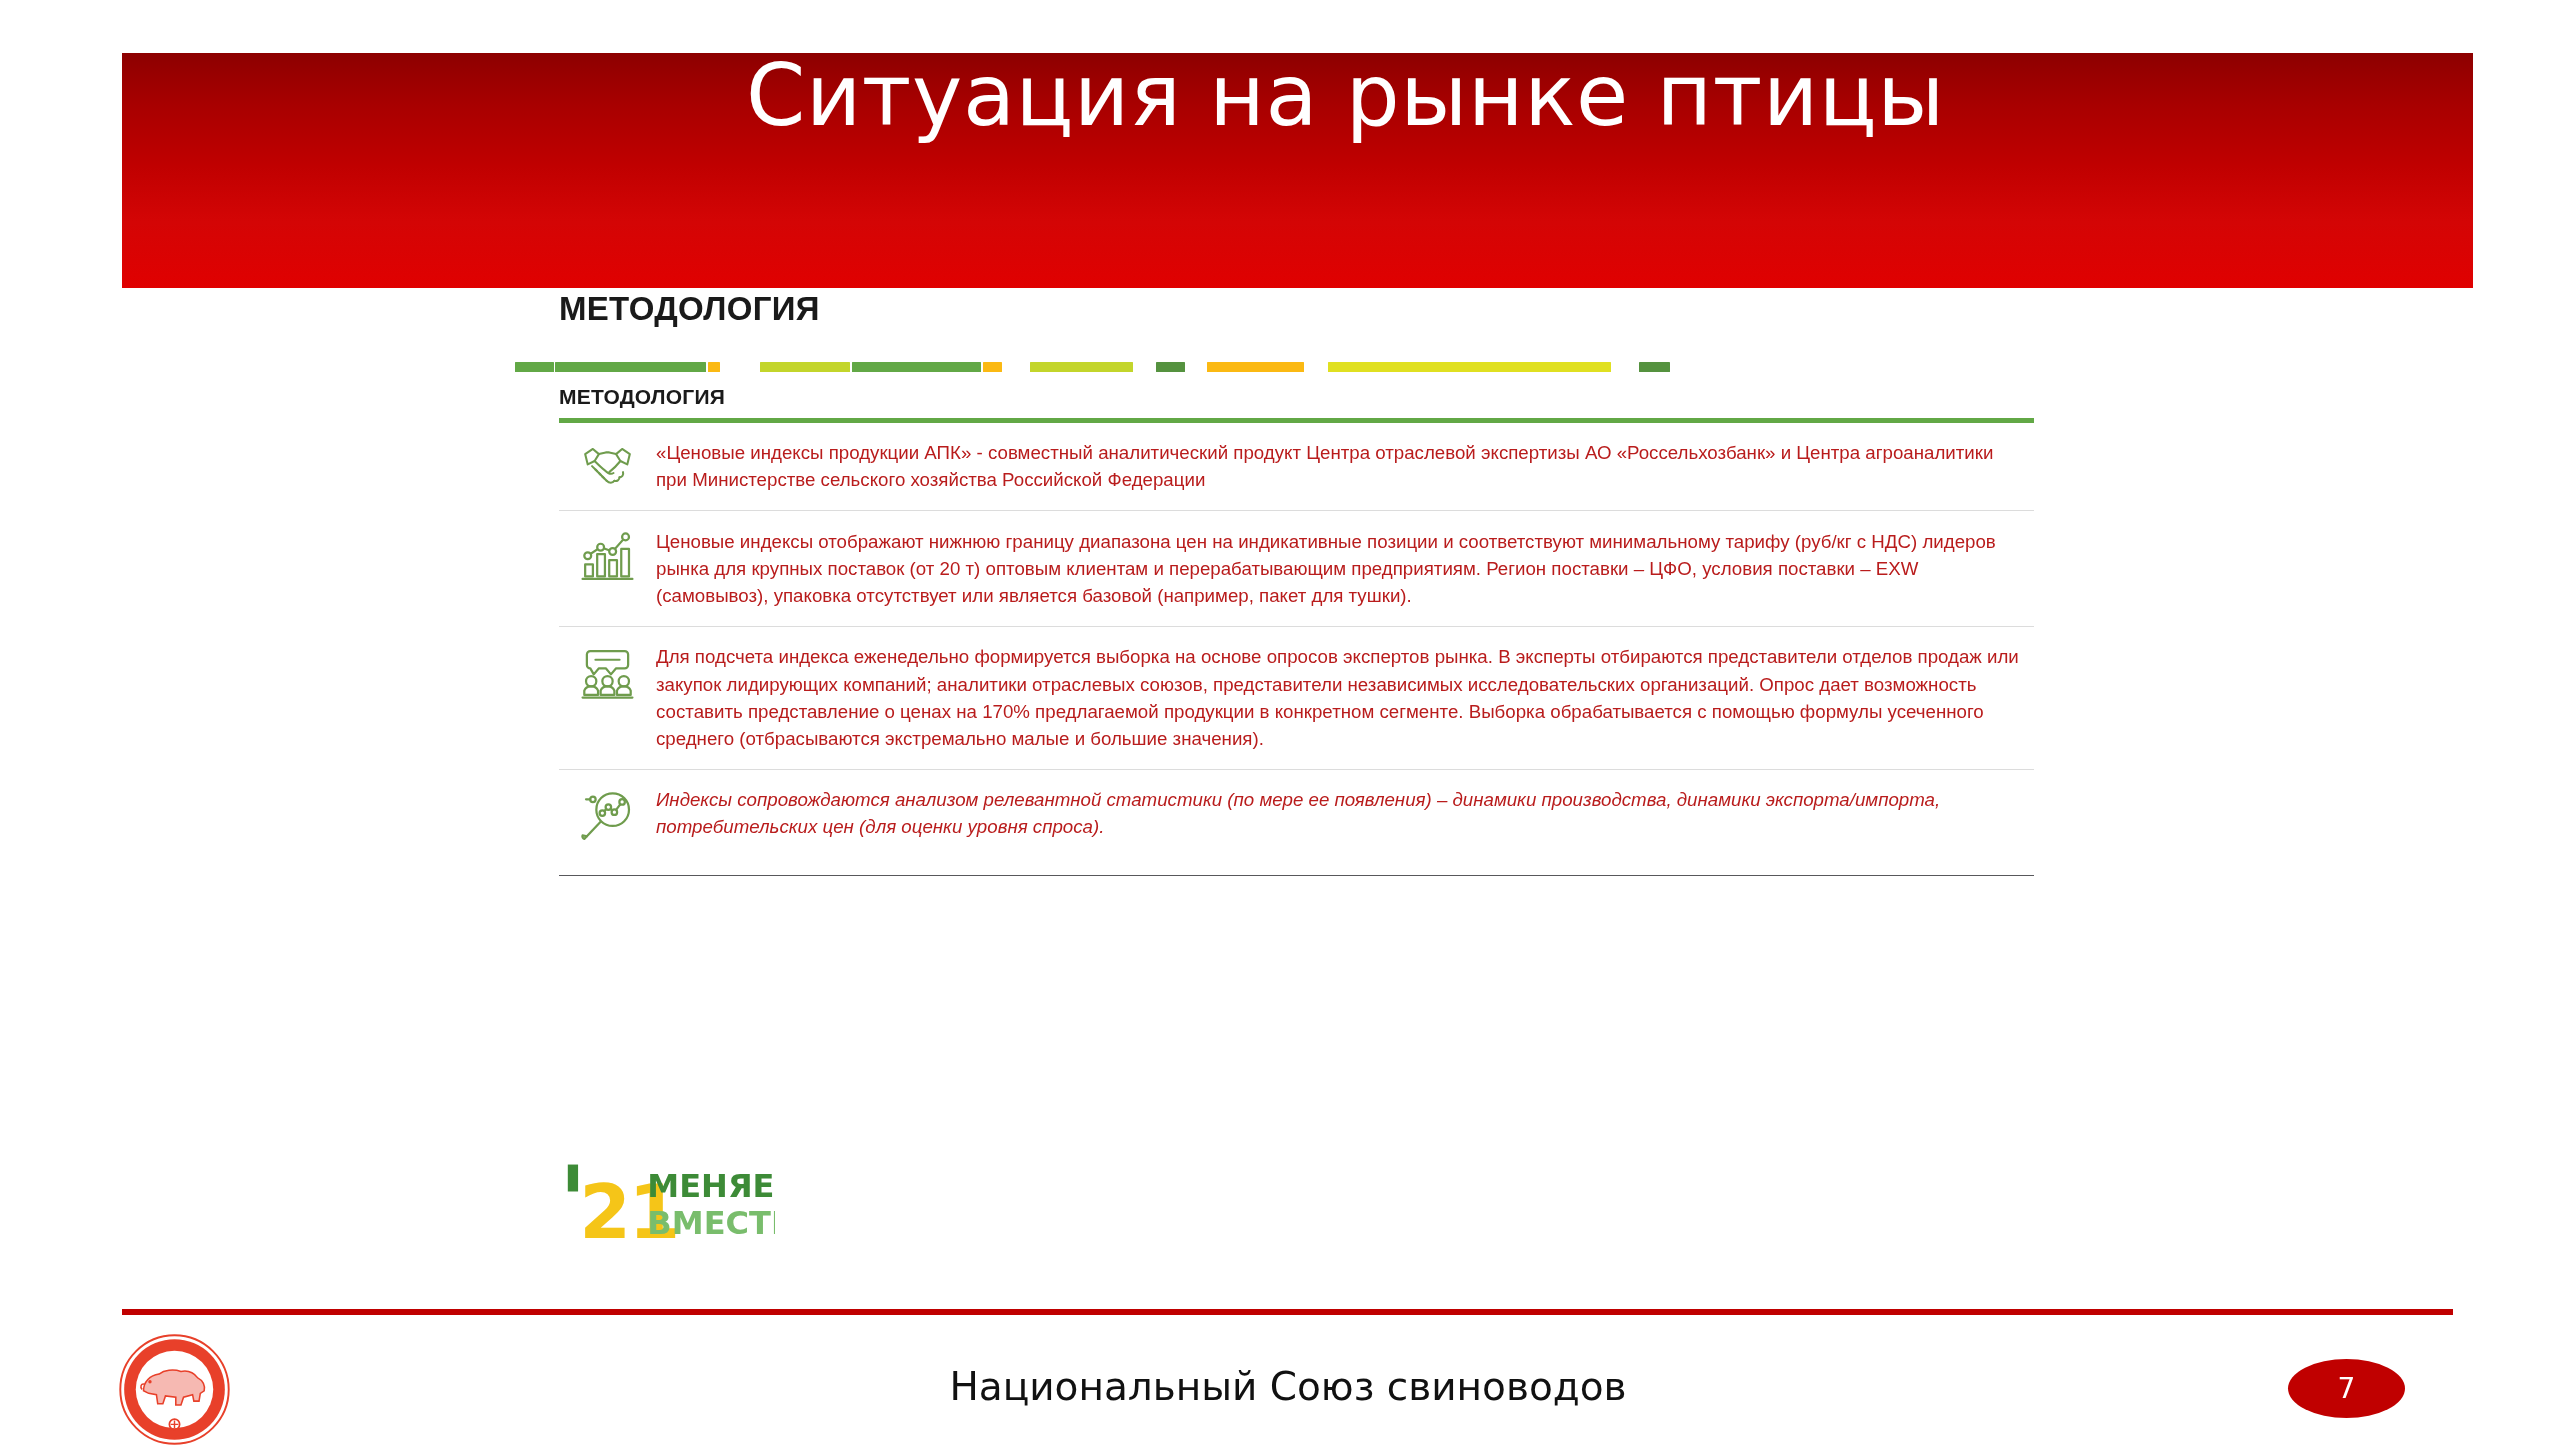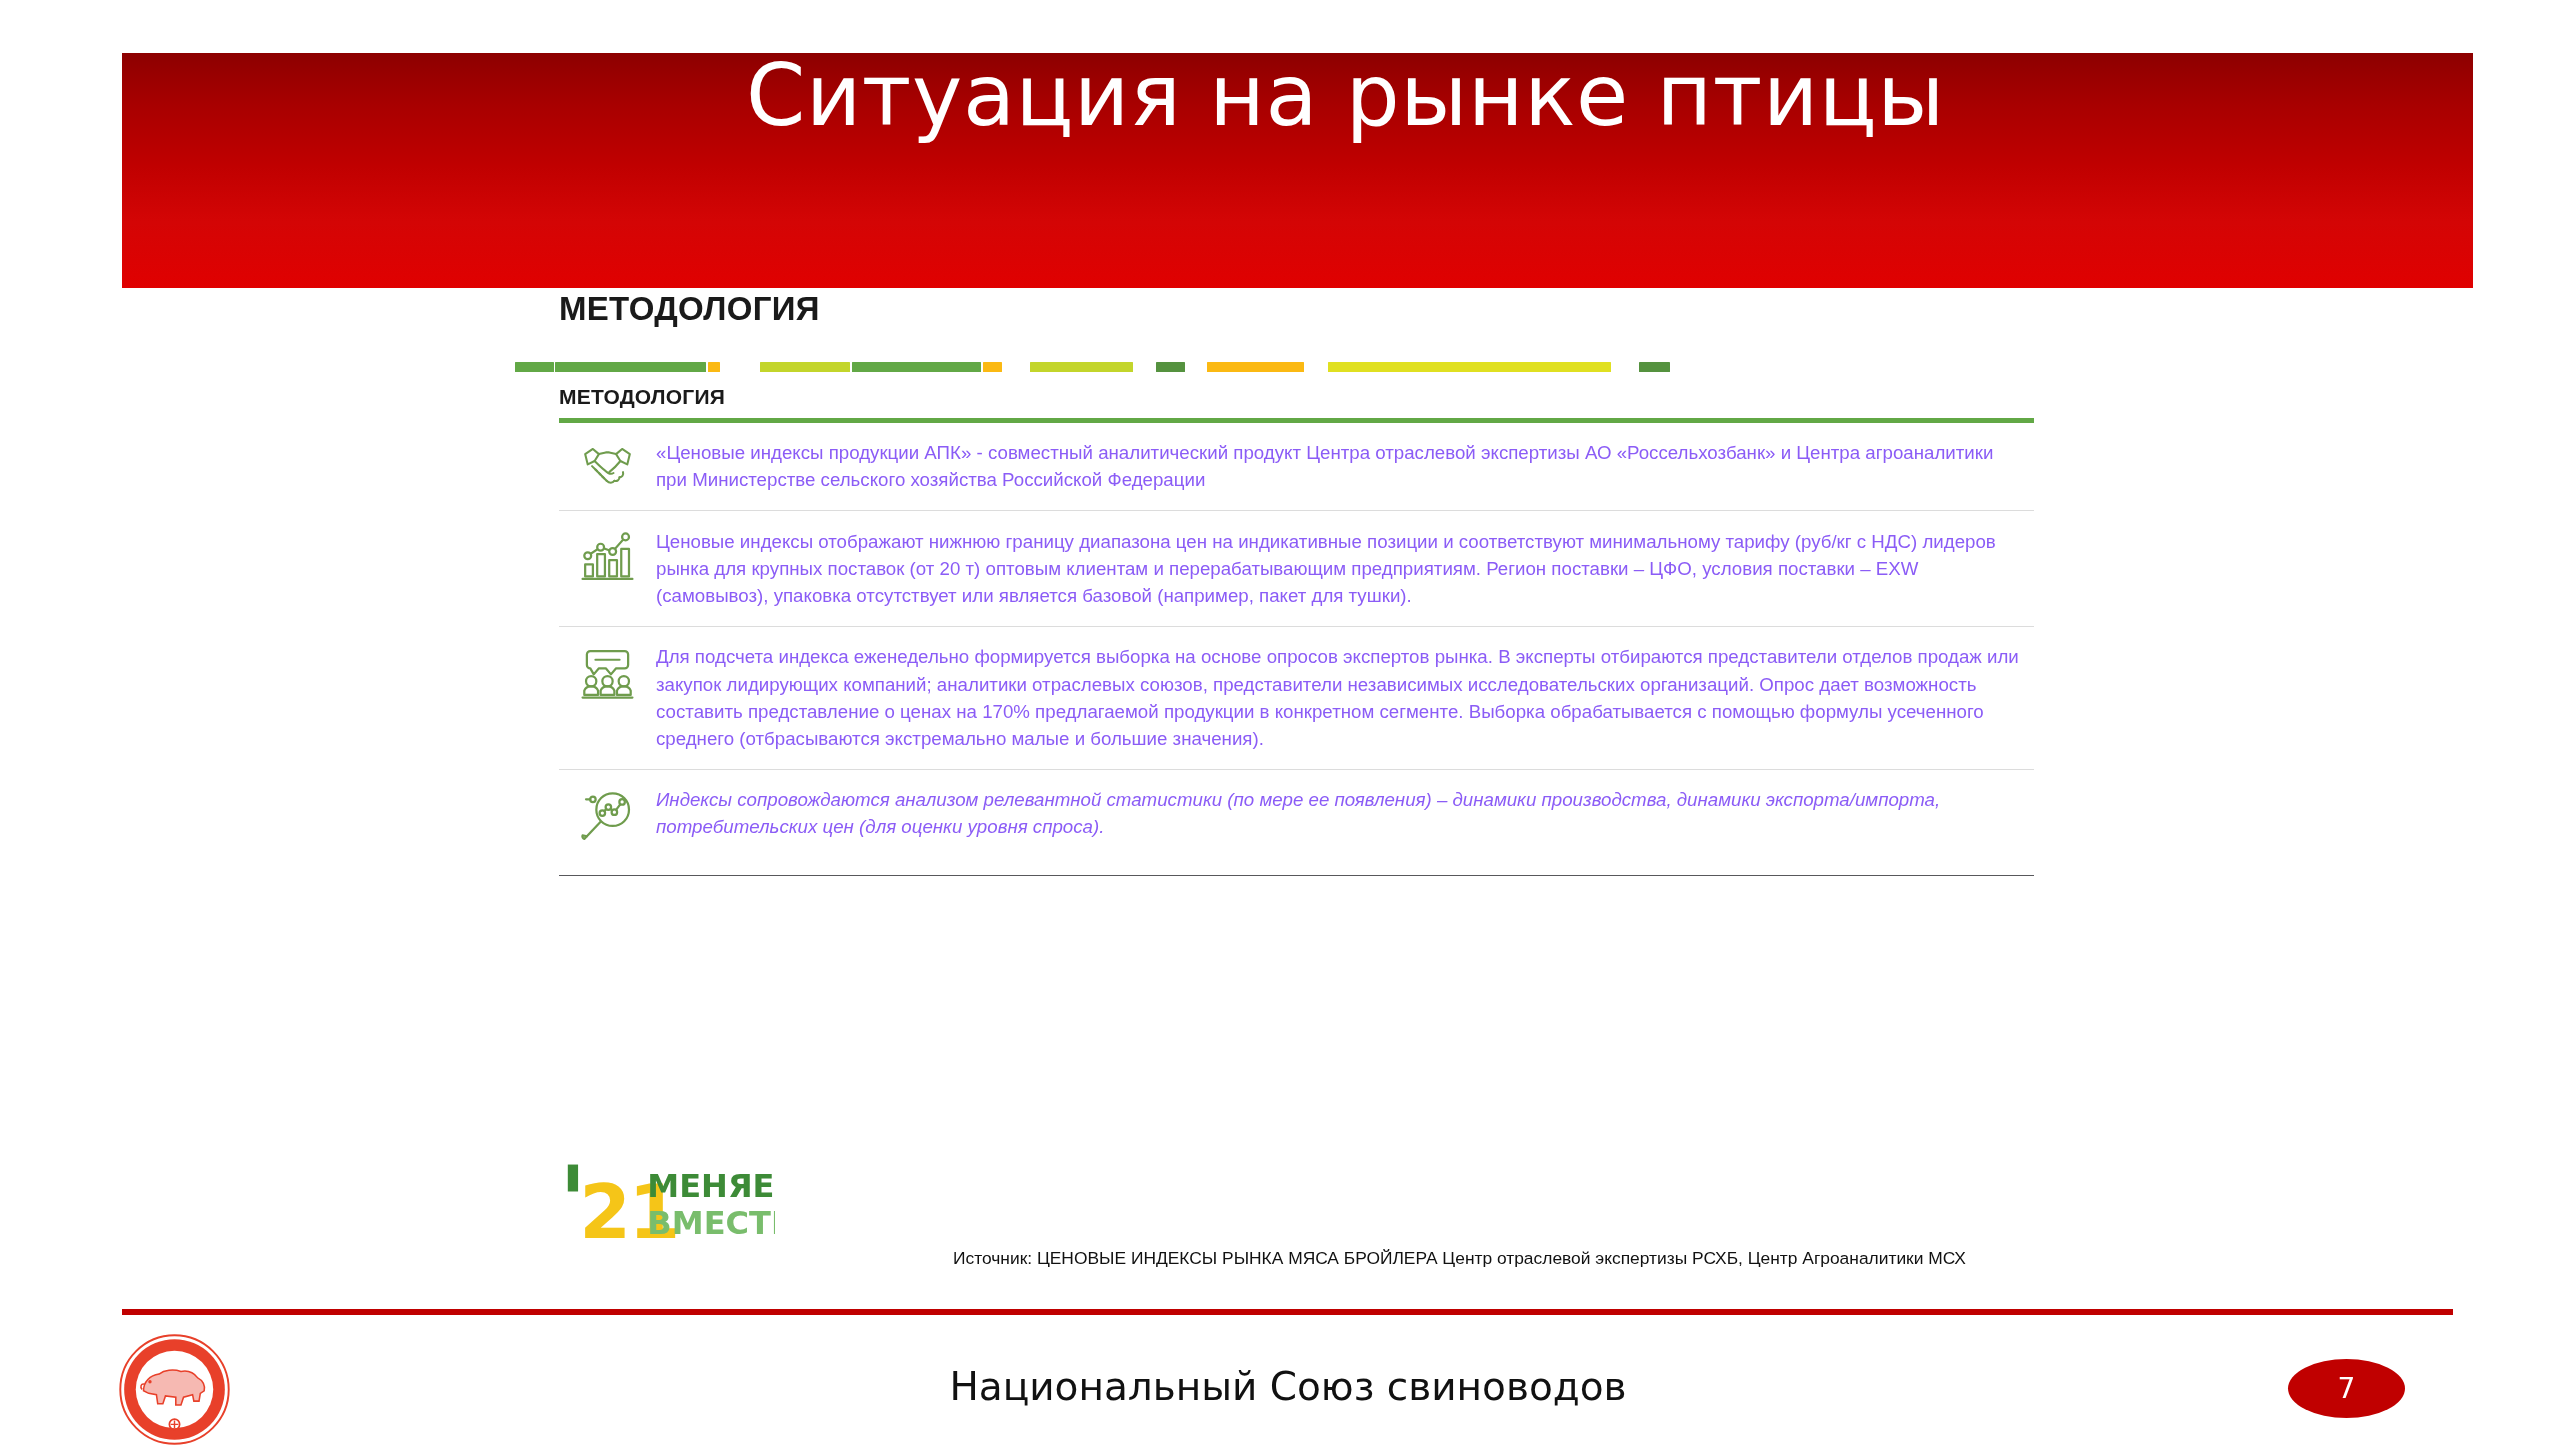--- a/index.html
+++ b/index.html
@@ -114,21 +114,21 @@
     justify-content: center;
     padding-top: 2.6px;
   }
   .row-icon svg {
     display: block;
   }
   .row-text {
     flex: 1;
     font-size: 18.7px;
     line-height: 1.45;
-    color: #8b5cf6;
+    color: #b91c1c;
     text-align: left;
     padding-right: 6.4px;
   }
 
   
   .campaign-logo {
     position: absolute;
     left: 562px;
     top: 1153px;
     width: 213px;
@@ -296,21 +296,20 @@
 
   <div class="campaign-logo">
     <svg width="213" height="93" viewBox="0 0 330 145">
       <rect x="8" y="18" width="16" height="42" fill="#3d8b37"></rect>
       <text x="26" y="132" font-family="DejaVu Sans, sans-serif" font-size="116" font-weight="700" fill="#f5c518" letter-spacing="-4">21</text>
       <text x="132" y="68" font-family="DejaVu Sans, sans-serif" font-size="50" font-weight="700" fill="#3d8b37">МЕНЯЕМСЯ</text>
       <text x="132" y="126" font-family="DejaVu Sans, sans-serif" font-size="50" font-weight="700" fill="#79bd6c">ВМЕСТЕ</text>
     </svg>
   </div>
 
-  <div class="source-line">Источник: ЦЕНОВЫЕ ИНДЕКСЫ РЫНКА МЯСА БРОЙЛЕРА  Центр отраслевой экспертизы РСХБ, Центр Агроаналитики МСХ</div>
 
   <div class="footer-rule"></div>
 
   <div class="footer-emblem">
     <svg width="111" height="111" viewBox="0 0 172 172">
       <circle cx="86" cy="86" r="84" fill="none" stroke="#e8402a" stroke-width="3"></circle>
       <circle cx="86" cy="86" r="78" fill="#e8402a"></circle>
       <circle cx="86" cy="86" r="60" fill="#ffffff"></circle>
       <path d="M38 88 C38 74 48 64 62 62 C70 56 84 54 96 58 C106 56 116 60 122 68 C130 72 134 80 132 88 L126 92 L124 104 L116 104 L114 94 L100 98 L96 110 L88 110 L88 98 L72 96 L68 108 L60 108 L58 94 L46 92 Z" fill="#f6b9b2" stroke="#e8402a" stroke-width="2.4"></path>
       <circle cx="48" cy="74" r="2.6" fill="#e8402a"></circle>

